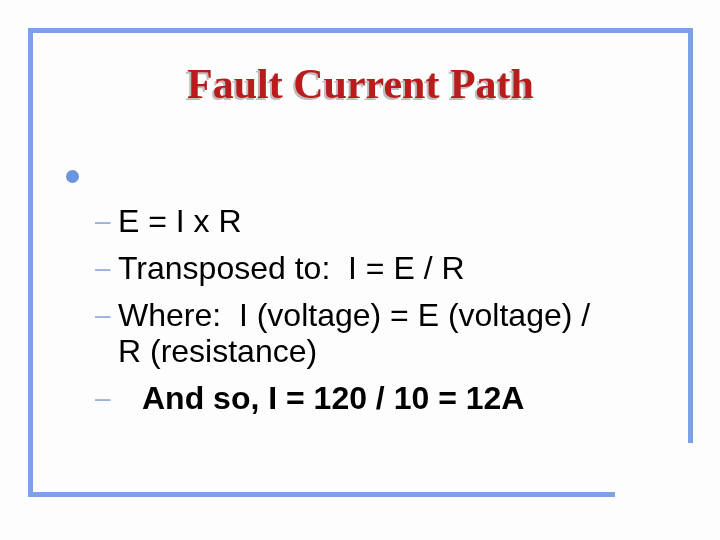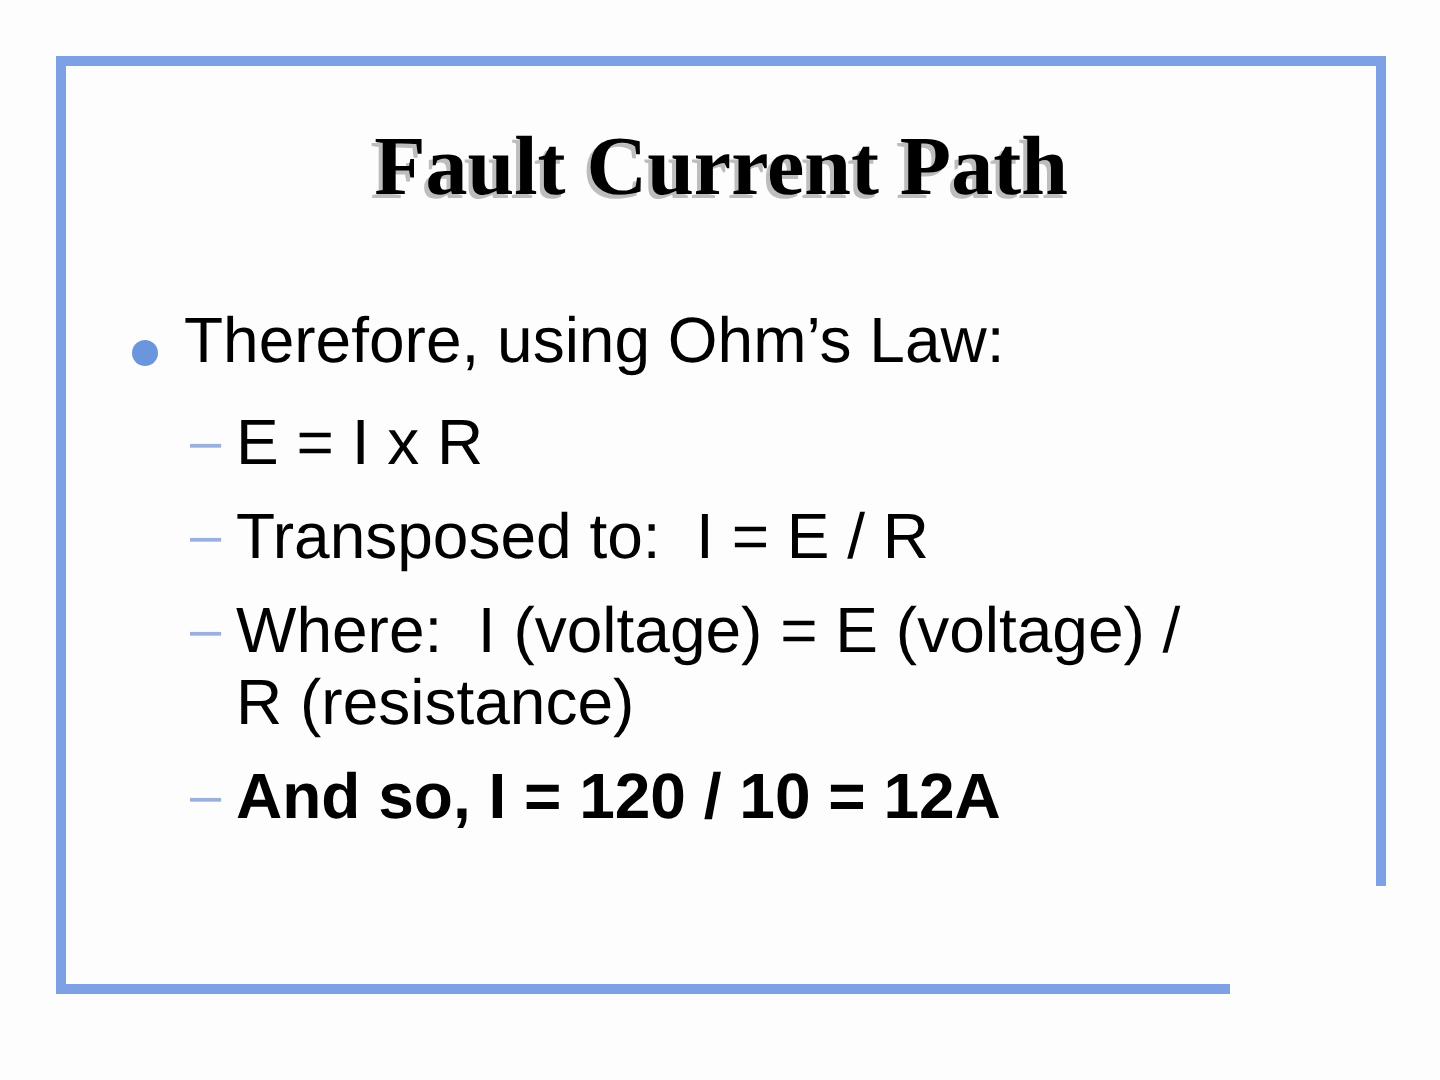--- a/index.html
+++ b/index.html
@@ -29,21 +29,21 @@
   .slide-title {
     position: absolute;
     left: 33px;
     top: 58px;
     width: 655px;
     text-align: center;
     font-family: "Liberation Serif", serif;
     font-weight: bold;
     font-size: 42px;
     line-height: 52px;
-    color: #000000;
+    color: #b91c1c;
     text-shadow: -2px 2px 0 #bdbdbd;
     letter-spacing: 0px;
     white-space: pre;
   }
 
   
   .bullet-row {
     position: absolute;
     left: 66px;
     top: 150px;
@@ -87,35 +87,35 @@
     white-space: pre;
   }
   .sub-text {
     flex: 1 1 auto;
     font-size: 32px;
     line-height: 36px;
     white-space: pre-wrap;
   }
   .sub-item.bold .sub-text {
     font-weight: bold;
+    margin-left: 24px;
   }
 </style>
 </head>
 <body>
 
 <div class="frame-seg frame-top"></div>
 <div class="frame-seg frame-left"></div>
 <div class="frame-seg frame-right"></div>
 <div class="frame-seg frame-bottom"></div>
 
 <div class="slide-title">Fault Current Path</div>
 
 <div class="bullet-row">
   <span class="bullet-dot"></span>
-  <span class="bullet-text">Therefore, using Ohm’s Law:</span>
 </div>
 
 <div class="sub-list">
 
   <div class="sub-item">
     <span class="sub-dash">–</span>
     <span class="sub-text">E = I x R</span>
   </div>
 
   <div class="sub-item">

